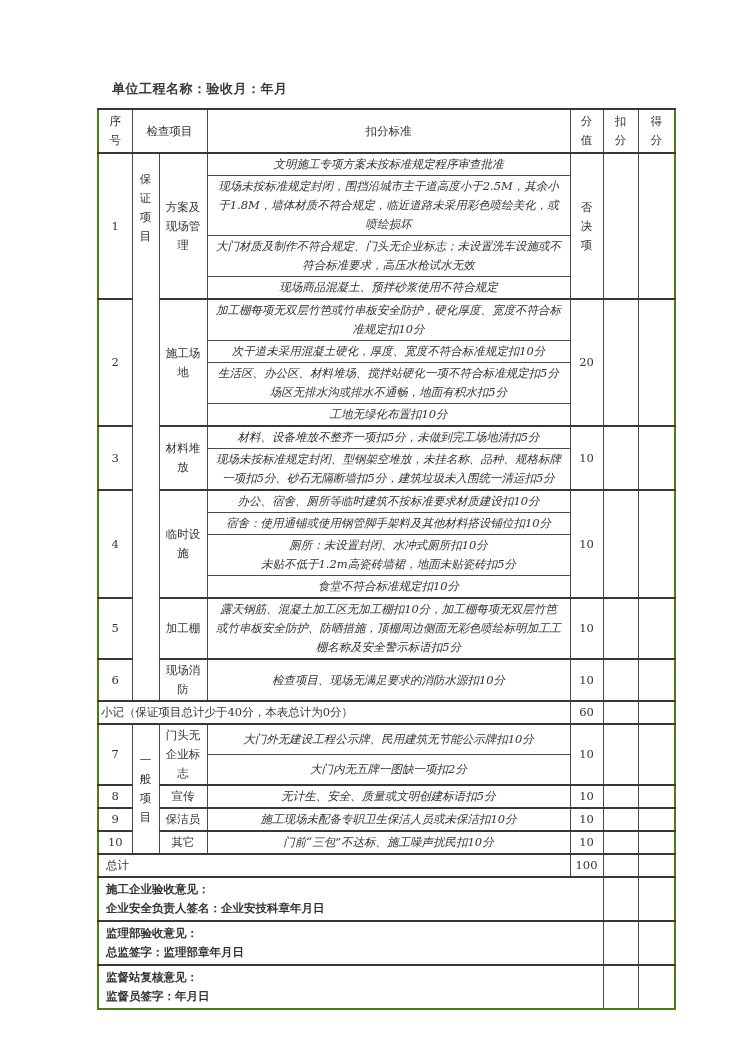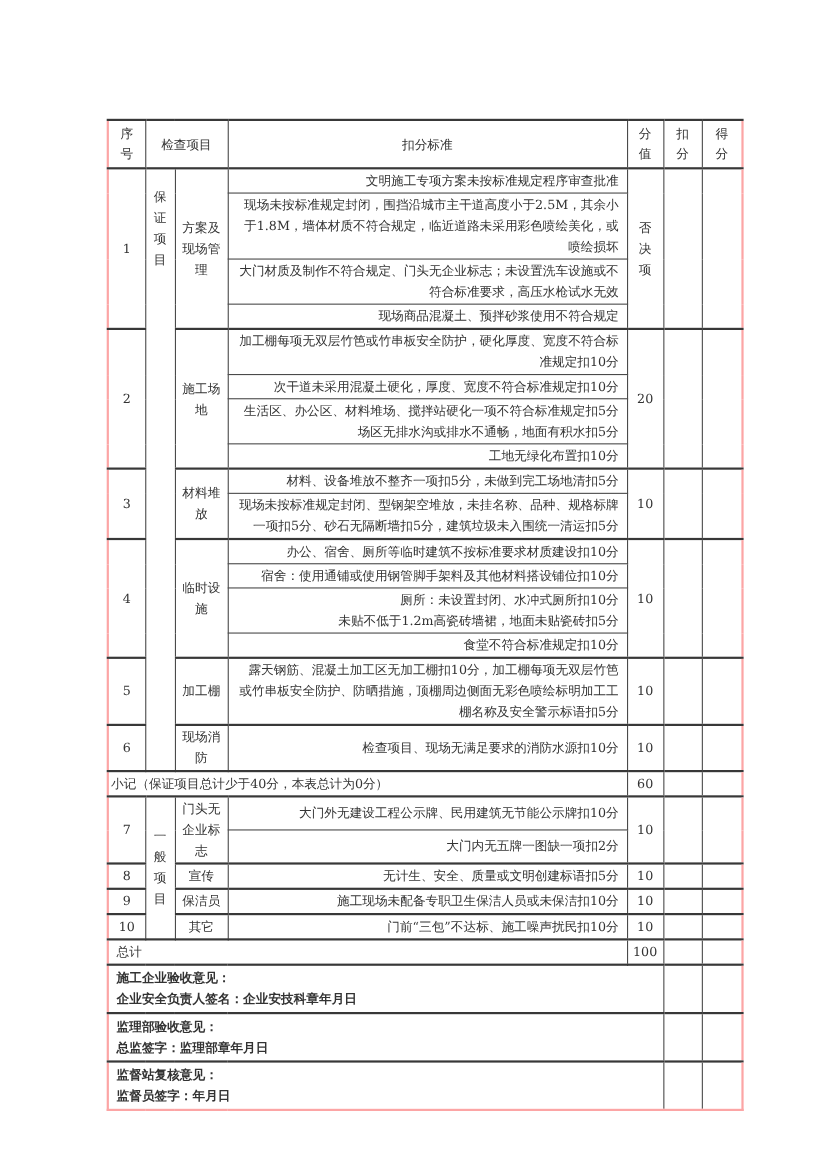--- a/index.html
+++ b/index.html
@@ -10,45 +10,46 @@
     color:#333333;
   }
   .page { position:relative; width:744px; height:1052px; background:#ffffff; overflow:hidden; }
   .doc-title {
     position:absolute; left:112px; top:80px;
     font-size:13px; font-weight:bold; letter-spacing:0.5px; color:#3a3a3a;
   }
   table.sheet {
     position:absolute; left:97px; top:108px;
     width:577px; border-collapse:collapse; table-layout:fixed;
-    border:2px solid #fca5a5;
+    border:2px solid #4d7c0f;
   }
   td, th {
     border:1px solid #4a4a4a;
     font-size:11.5px; line-height:19px;
     padding:1px 2px;
     text-align:center; vertical-align:middle;
     font-weight:normal; color:#333333;
     overflow:hidden;
   }
   tr.grp td, tr.grp th { border-top:2px solid #383838; }
   .hdr th { height:40px; }
-  .crit { text-align:right; padding:1px 7px; white-space:pre-line; }
+  .crit { text-align:center; padding:1px 7px; white-space:pre-line;font-style:italic; }
   .stack { display:inline-block; width:1em; word-break:break-all; line-height:19px; text-align:center; }
   .vtop { vertical-align:top; padding-top:16px; }
   .score { font-size:11.5px;margin-top:36px; }
   .sub-label { text-align:left; }
   .total-label { text-align:left; padding-left:7px; }
   .signoff { text-align:left; padding:2px 7px; }
   .signoff div { line-height:19px;font-weight:bold; }
 </style>
 </head>
 <body>
 
 <div class="page">
+  <div class="doc-title">单位工程名称：验收月：年月</div>
 
   <table class="sheet">
     <colgroup>
       <col style="width:34px">
         <col style="width:27px">
         <col style="width:48px">
       <col style="width:363px">
         <col style="width:33px">
         <col style="width:35px">
         <col style="width:37px">

